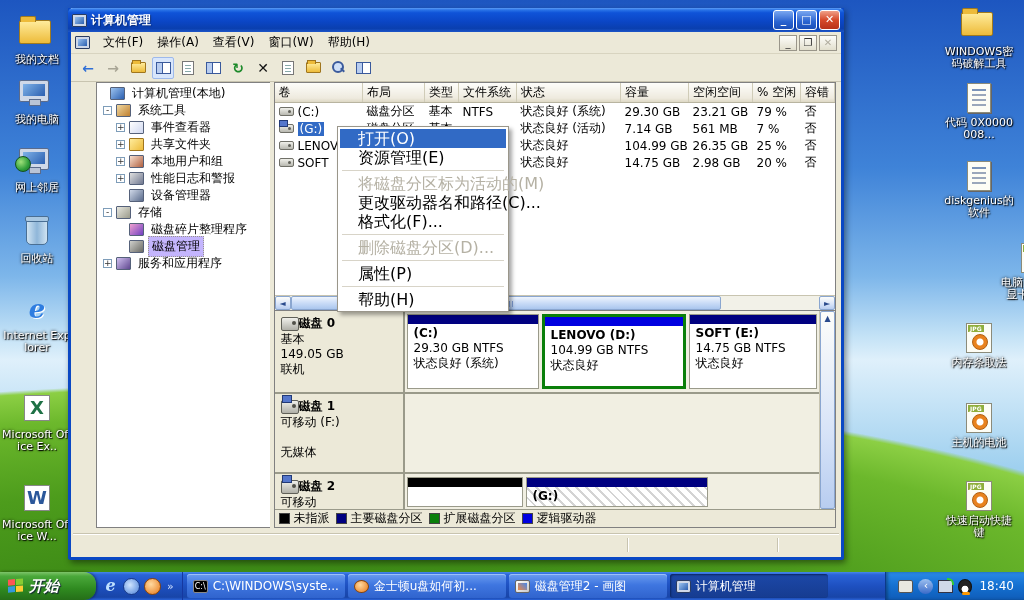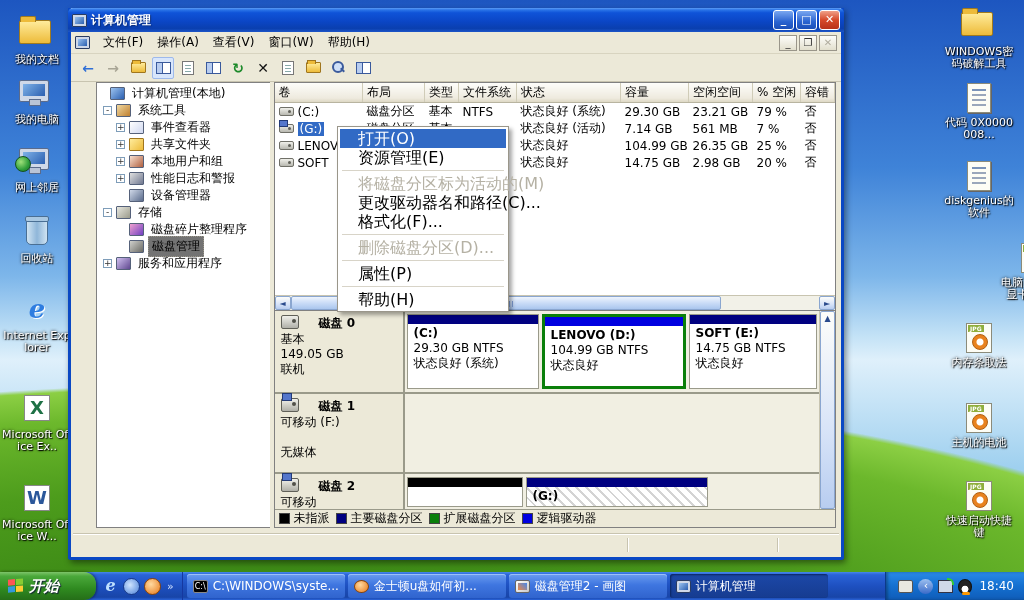--- a/index.html
+++ b/index.html
@@ -79,21 +79,21 @@
   .ticon.event { background:linear-gradient(135deg,#fff,#d0d8f0); }
   .ticon.share { background:linear-gradient(135deg,#ffec9c,#edbb3a); border-color:#a0761e; }
   .ticon.users { background:linear-gradient(135deg,#f8e0d0,#b06040); }
   .ticon.perf { background:linear-gradient(135deg,#e0e0e0,#707890); }
   .ticon.devmgr { background:linear-gradient(135deg,#cfd8e8,#5a6b8c); }
   .ticon.storage { background:linear-gradient(135deg,#e8e8e0,#9a9a8a); }
   .ticon.defrag { background:linear-gradient(135deg,#f0a0d0,#7040c0); }
   .ticon.diskmgmt { background:linear-gradient(135deg,#d0d0cc,#6a6a64); }
   .ticon.services { background:linear-gradient(135deg,#d0c0f0,#604890); }
   .tlabel { padding:1px 3px; }
-  .trow.sel .tlabel { background:#737373; border:1px dotted #9a968a; }
+  .trow.sel .tlabel { background:#c4b5fd; border:1px dotted #9a968a; }
 
   
   .vol-list { height:212px; overflow:hidden; }
   table.vt { border-collapse:collapse; table-layout:fixed; width:558px; }
   .vt th { background:linear-gradient(#fdfdfa,#eeeade 80%,#ddd8c4); border-right:1px solid #d0ccb8; border-bottom:1px solid #b8b4a0; font-weight:normal; text-align:left; padding:1px 4px; height:17px; font-size:12px; white-space:nowrap; overflow:hidden; }
   .vt td { padding:0 4px; height:17px; font-size:12px; white-space:nowrap; overflow:hidden; }
   .vol-cell { display:flex; align-items:center; gap:4px; }
   .vol-ico { width:15px; height:9px; flex:none; background:linear-gradient(#f0f0ea,#b8b8b0); border:1px solid #707068; border-radius:2px; position:relative; }
   .vol-ico:before { content:""; position:absolute; right:2px; top:2px; width:3px; height:3px; background:#606058; border-radius:50%; }
   .vol-ico.rm:after { content:""; position:absolute; left:-1px; top:-5px; width:7px; height:5px; background:#5577cc; border:1px solid #223a77; }
@@ -104,21 +104,21 @@
   .sbtn { width:16px; height:100%; background:linear-gradient(#fdfdfa,#d8e4f8 60%,#b8cdf0); border:1px solid #8aa6d0; border-radius:2px; font-size:8px; color:#2a4a8c; text-align:center; line-height:13px; flex:none; }
   .hthumb { width:430px; margin:0; background:linear-gradient(#eef4fd,#cadcf7 50%,#aac6ee); border:1px solid #8aa6d0; border-radius:2px; position:relative; }
   .hthumb:before { content:""; position:absolute; left:50%; top:4px; width:1px; height:6px; background:#7e9dd4; box-shadow:-3px 0 0 #7e9dd4, 3px 0 0 #7e9dd4, 6px 0 0 #7e9dd4, -6px 0 0 #7e9dd4; }
   .htrack { flex:1; }
 
   
   .gview { flex:1; display:flex; border-top:1px solid #808080; background:#fff; overflow:hidden; }
   .gmain { flex:1; overflow:hidden; }
   .diskrow { display:flex; border-bottom:2px solid #9a9a8a; }
   .dlabel { width:130px; flex:none; background:#ece9d8; border-right:2px solid #9a9a8a; padding:4px 6px; }
-  .dlabel .dtop { display:flex; align-items:flex-start; gap:20px; font-weight:bold; }
+  .dlabel .dtop { display:flex; align-items:center; gap:0; font-weight:bold; }
   .dico { width:18px; height:14px; background:linear-gradient(#f0f0ea,#b0b0a8); border:1px solid #606058; border-radius:2px; position:relative; }
   .dico:before { content:""; position:absolute; right:2px; top:3px; width:4px; height:4px; background:#505048; border-radius:50%; }
   .dico.rm:after { content:""; position:absolute; left:0px; top:-6px; width:8px; height:6px; background:#5577cc; border:1px solid #223a77; }
   .dlabel .dln { line-height:15px; }
   .parts { flex:1; display:flex; padding:3px 2px; gap:3px; background:#f1efe2; }
   .pcell { background:#fff; border:1px solid #9a9a8a; display:flex; flex-direction:column; }
   .pcell.selgreen { border:3px solid #0a7f0a; }
   .pbar { height:9px; flex:none; }
   .pbody { flex:1; padding:2px 6px; line-height:15px; }
   .pbody .pname { font-weight:bold; }

